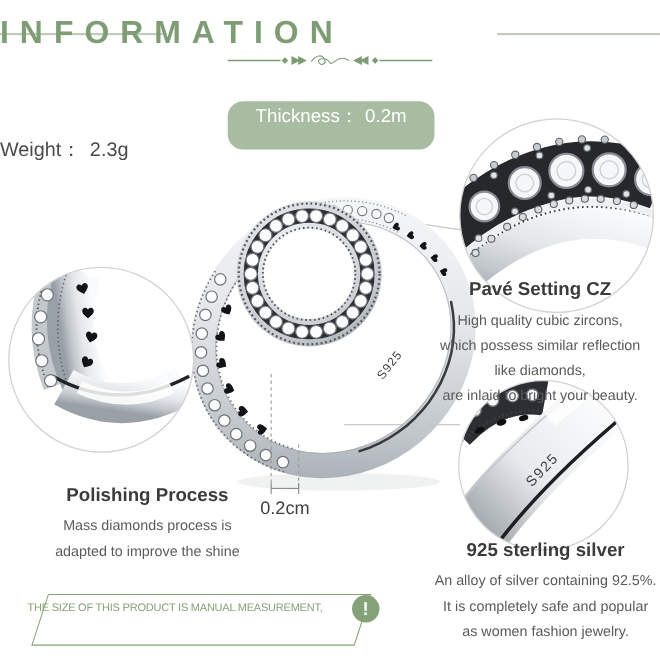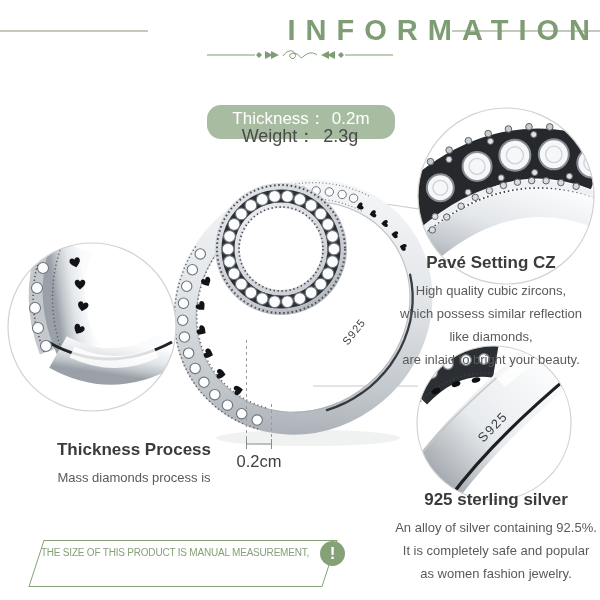--- a/index.html
+++ b/index.html
@@ -1,42 +1,42 @@
 <!DOCTYPE html>
 <html style="--accent-green: #7e9d74; --pill-green: #a8bca1; --banner-green: #85a178; --heading-text: #3b3b3b; --body-text: #5a5a5a; --rule-gray: #c2cabc;"><head>
 <meta charset="utf-8">
 <style>
   html,body{margin:0;padding:0;background:#fff;}
   #page{position:relative;width:600px;height:600px;background:#ffffff;overflow:hidden;
         font-family:"Liberation Sans",sans-serif;}
   
-  .title{position:absolute;top:14px;left:0;width:600px;text-align:right;
+  .title{position:absolute;top:14px;left:0;width:600px;text-align:left;
          font-size:29px;font-weight:bold;letter-spacing:10px;color:var(--accent-green);}
   .rule{position:absolute;top:30px;height:2px;background:var(--rule-gray);}
   .rule.left{left:0;width:148px;}
   .rule.right{left:452px;width:148px;}
   .flourish{position:absolute;top:47px;left:205px;}
   
-  .pill{position:absolute;left:207px;top:92px;width:188px;height:34px;border-radius:14px;
-        background:var(--pill-green);color:#ffffff;font-size:17px;line-height:27px;text-align:center;margin-top:13px;}
+  .pill{position:absolute;left:207px;top:92px;width:188px;height:44px;border-radius:14px;
+        background:var(--pill-green);color:#ffffff;font-size:17px;line-height:27px;text-align:center;}
   .pill .val{margin-left:6px;}
-  .weight{position:absolute;left:0;top:124px;width:600px;text-align:center;
+  .weight{position:absolute;left:0;top:124px;width:600px;
           font-size:18px;color:#4a4a4a;}
   .weight .val{margin-left:8px;}
   
   .block{position:absolute;text-align:center;}
   .block h3{margin:0 0 6px 0;font-size:17px;font-weight:bold;color:var(--heading-text);}
   .block .ln{font-size:13px;line-height:23px;color:var(--body-text);white-space:nowrap;}
   #pave-block{left:376px;top:253px;width:230px;}
   #polish-block{left:26px;top:440px;width:216px;}
   #silver-block{left:379px;top:490px;width:234px;}
   
   .banner-shape{position:absolute;left:36px;top:540px;width:292px;height:45px;
         border:1.5px solid var(--banner-green);background:#fff;transform:skewX(-18deg);}
-  .banner-text{position:absolute;left:25px;top:544px;width:300px;text-align:center;
+  .banner-text{position:absolute;left:25px;top:544px;width:300px;
         color:var(--banner-green);font-size:10px;line-height:17px;letter-spacing:-0.2px;}
   .excl{position:absolute;left:320px;top:541px;width:25px;height:25px;border-radius:50%;
         background:var(--banner-green);color:#fff;font-weight:bold;font-size:17px;
         line-height:25px;text-align:center;}
   
   #scene{position:absolute;left:0;top:0;}
   #scene text{font-family:"Liberation Sans",sans-serif;}
   .engraving{font-size:11px;letter-spacing:1px;fill:#3c3f43;}
   .engraving-big{font-size:13px;letter-spacing:1.5px;fill:#3f4247;}
   .dim-label{font-size:16.5px;fill:#3f3f3f;}
@@ -302,22 +302,23 @@
 
   <div class="block" id="pave-block">
     <h3>Pavé Setting CZ</h3>
     <div class="ln">High quality cubic zircons,</div>
     <div class="ln">which possess similar reflection</div>
     <div class="ln">like diamonds,</div>
     <div class="ln">are inlaid to bright your beauty.</div>
   </div>
 
   <div class="block" id="polish-block">
-    <h3>Thickness Process</h3>
+    <h3>Polishing Process</h3>
     <div class="ln">Mass diamonds process is</div>
+    <div class="ln">adapted to improve the shine</div>
   </div>
 
   <div class="block" id="silver-block">
     <h3>925 sterling silver</h3>
     <div class="ln">An alloy of silver containing 92.5%.</div>
     <div class="ln">It is completely safe and popular</div>
     <div class="ln">as women fashion jewelry.</div>
   </div>
 
   <div class="banner-shape"></div>

